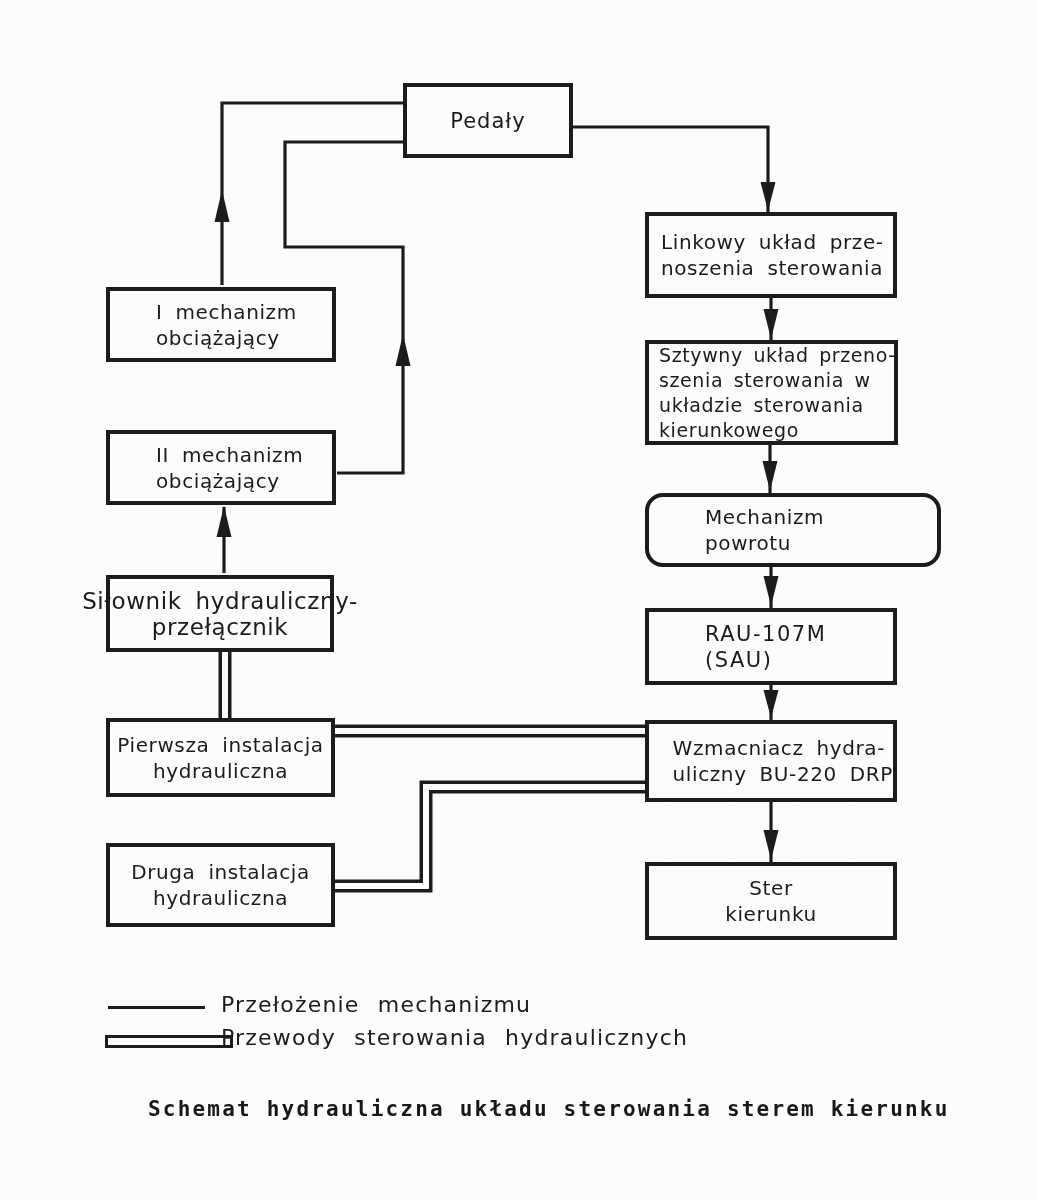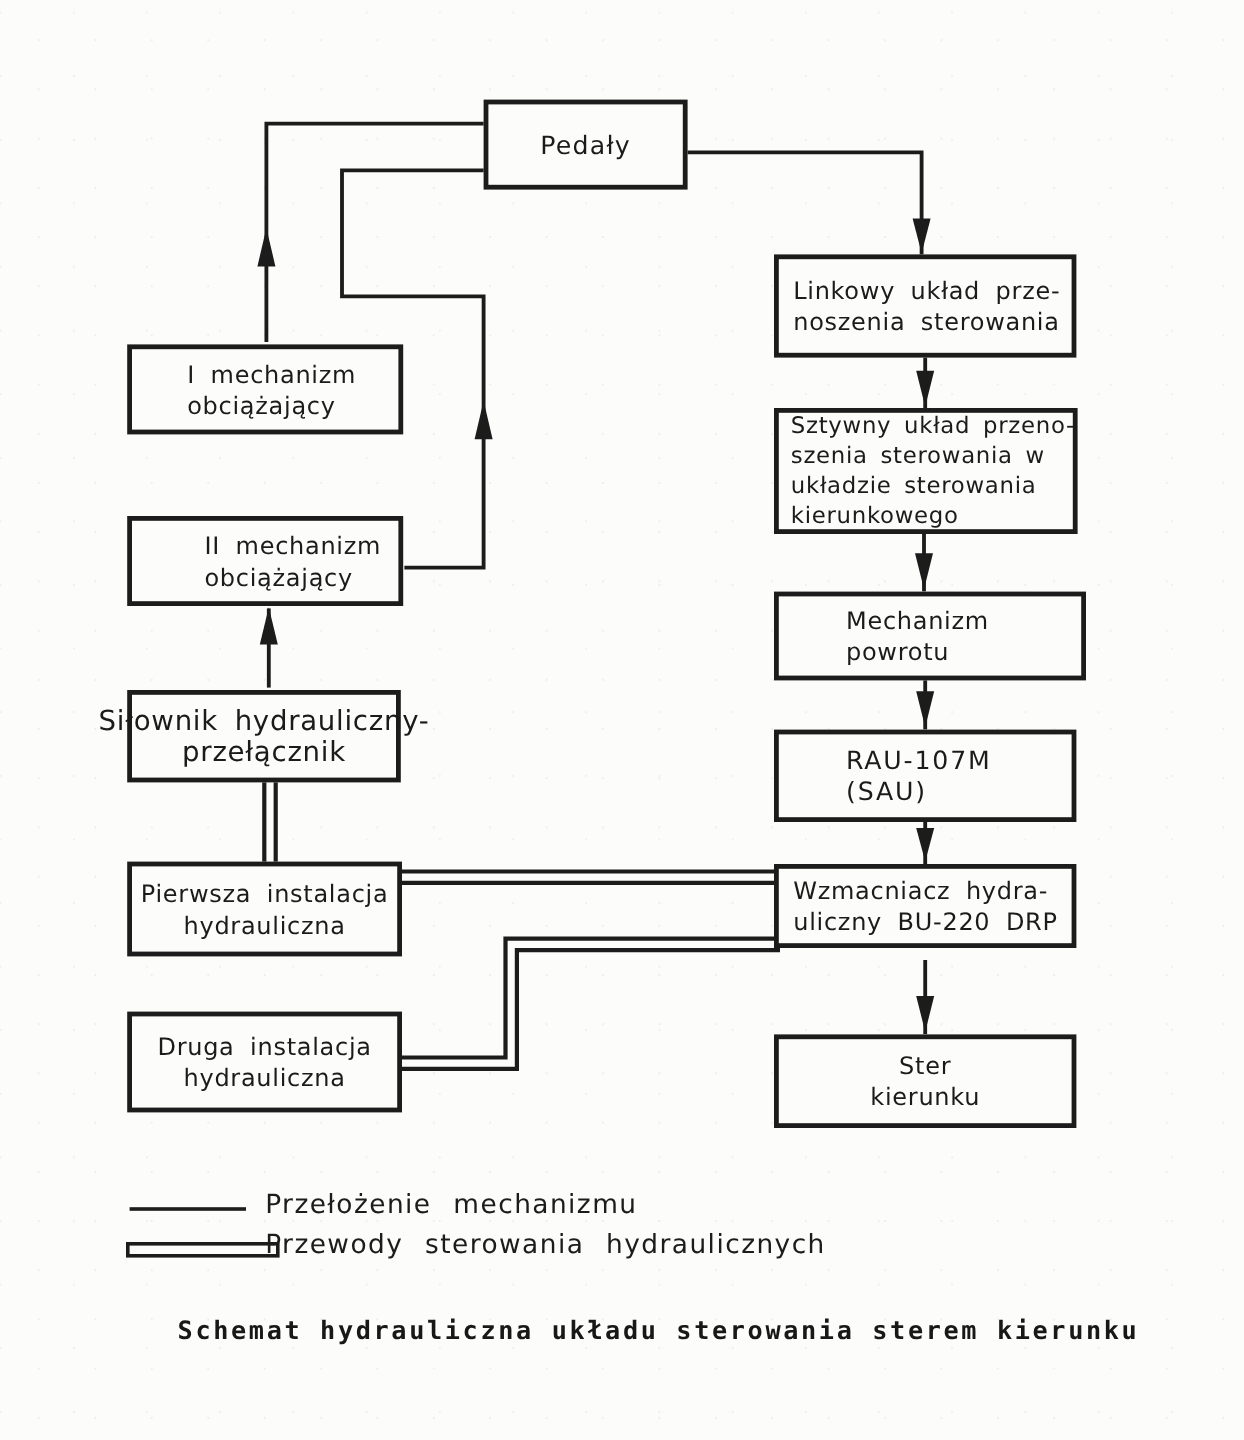--- a/index.html
+++ b/index.html
@@ -39,32 +39,32 @@
     white-space: pre;
     text-align: center;
     color: #1b1b1b;
   }
   .node.align-left { justify-content: flex-start; }
   .node.align-left .node-label { text-align: left; }
 
   #n-pedaly      { left:403px; top:83px;  width:170px; height:75px; }
   #n-pedaly .node-label { font-size:21px; letter-spacing:1px; }
   #n-mech1       { left:106px; top:287px; width:230px; height:75px; padding-left:46px; }
-  #n-mech2       { left:106px; top:430px; width:230px; height:75px; padding-left:46px;justify-content:center; }
+  #n-mech2       { left:106px; top:430px; width:230px; height:75px; padding-left:46px; }
   #n-silownik    { left:106px; top:575px; width:228px; height:77px; }
   #n-silownik .node-label { font-size:23px; }
   #n-pierwsza    { left:106px; top:718px; width:229px; height:79px; }
   #n-druga       { left:106px; top:843px; width:229px; height:84px; }
   #n-linkowy     { left:645px; top:212px; width:252px; height:86px; padding-left:12px; }
   #n-sztywny     { left:645px; top:340px; width:253px; height:105px; padding-left:10px; }
   #n-sztywny .node-label { font-size:19px; line-height:25px; word-spacing:4px; }
-  #n-mechpowrotu { left:645px; top:493px; width:260px; height:74px; padding-left:56px; }
+  #n-mechpowrotu { left:645px; top:493px; width:296px; height:74px; padding-left:56px;border-radius:18px; }
   #n-rau         { left:645px; top:608px; width:252px; height:77px; padding-left:56px; }
   #n-rau .node-label { font-size:21px; letter-spacing:1.5px; }
-  #n-wzmacniacz  { left:645px; top:720px; width:252px; height:70px; padding-left:12px; }
+  #n-wzmacniacz  { left:645px; top:720px; width:252px; height:82px; padding-left:12px;justify-content:flex-end; }
   #n-ster        { left:645px; top:862px; width:252px; height:78px; }
 
   .legend-title {
     position: absolute; left:102px; top:950px;
     font-size: 23px; letter-spacing: 0.8px; word-spacing: 7px;
   }
   .legend-line-sample {
     position: absolute; left:108px; top:1006px; width:97px; height:0;
     border-top: 3.5px solid #1c1c1c;
   }

